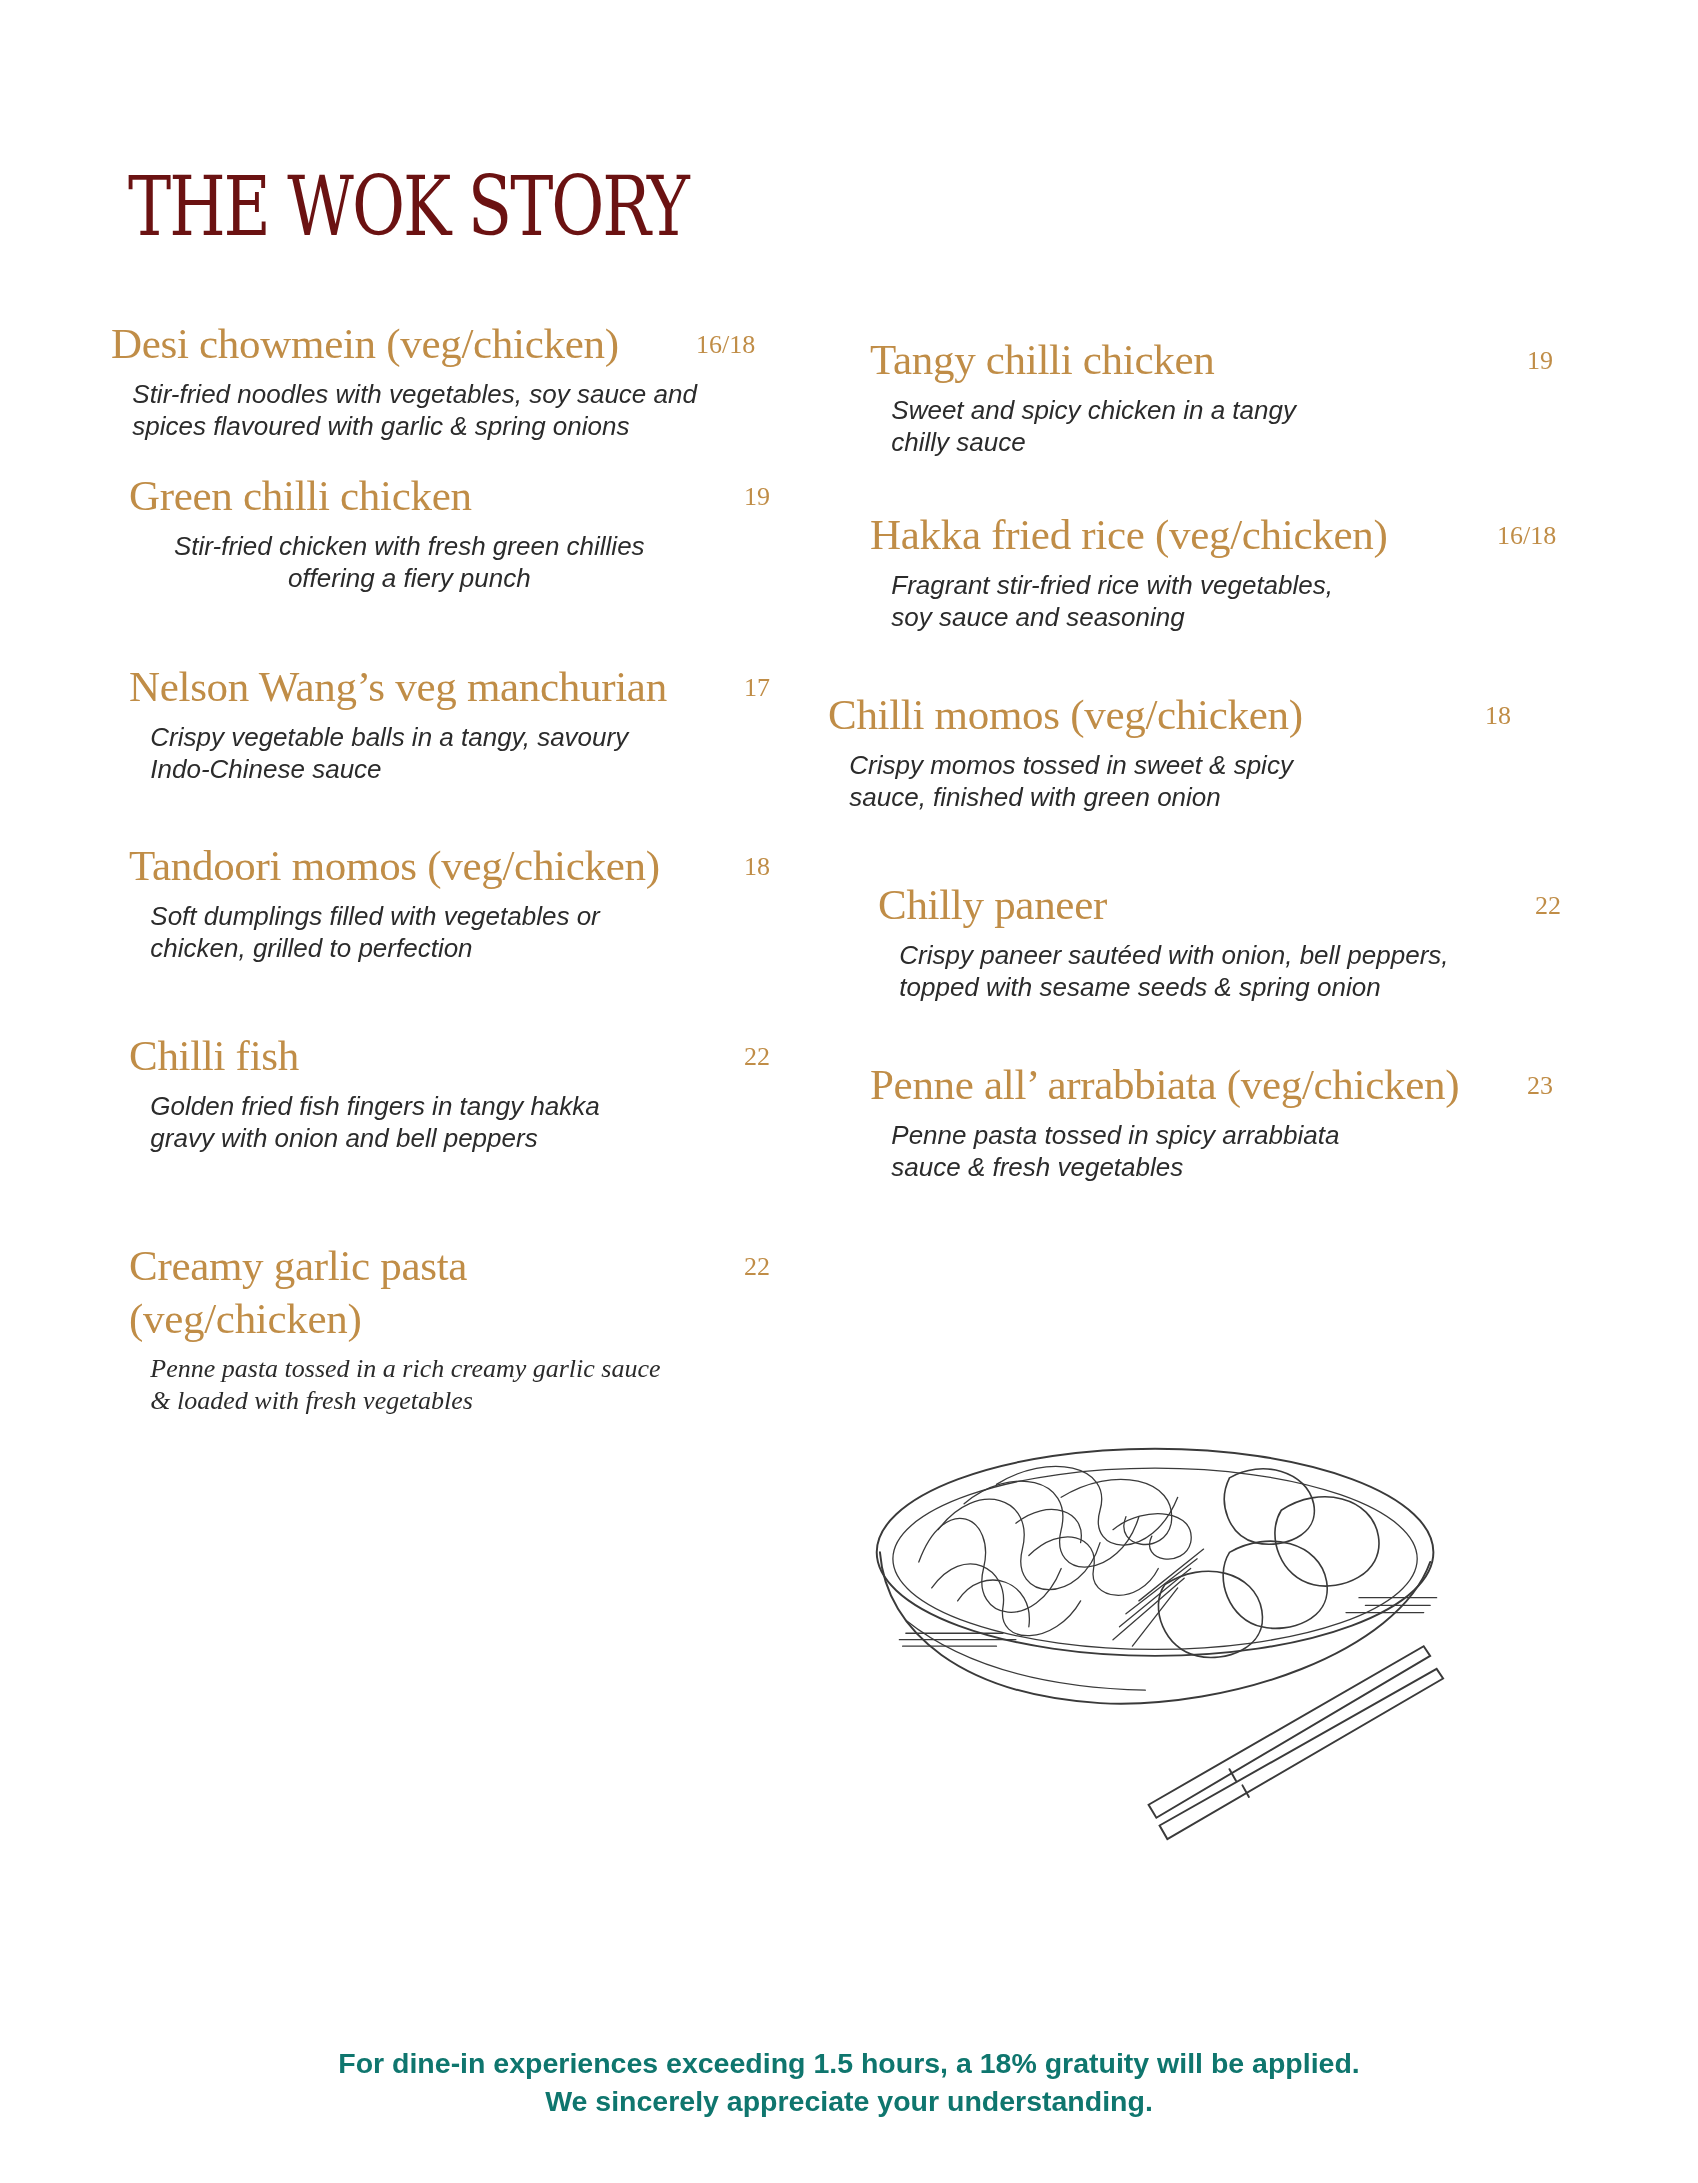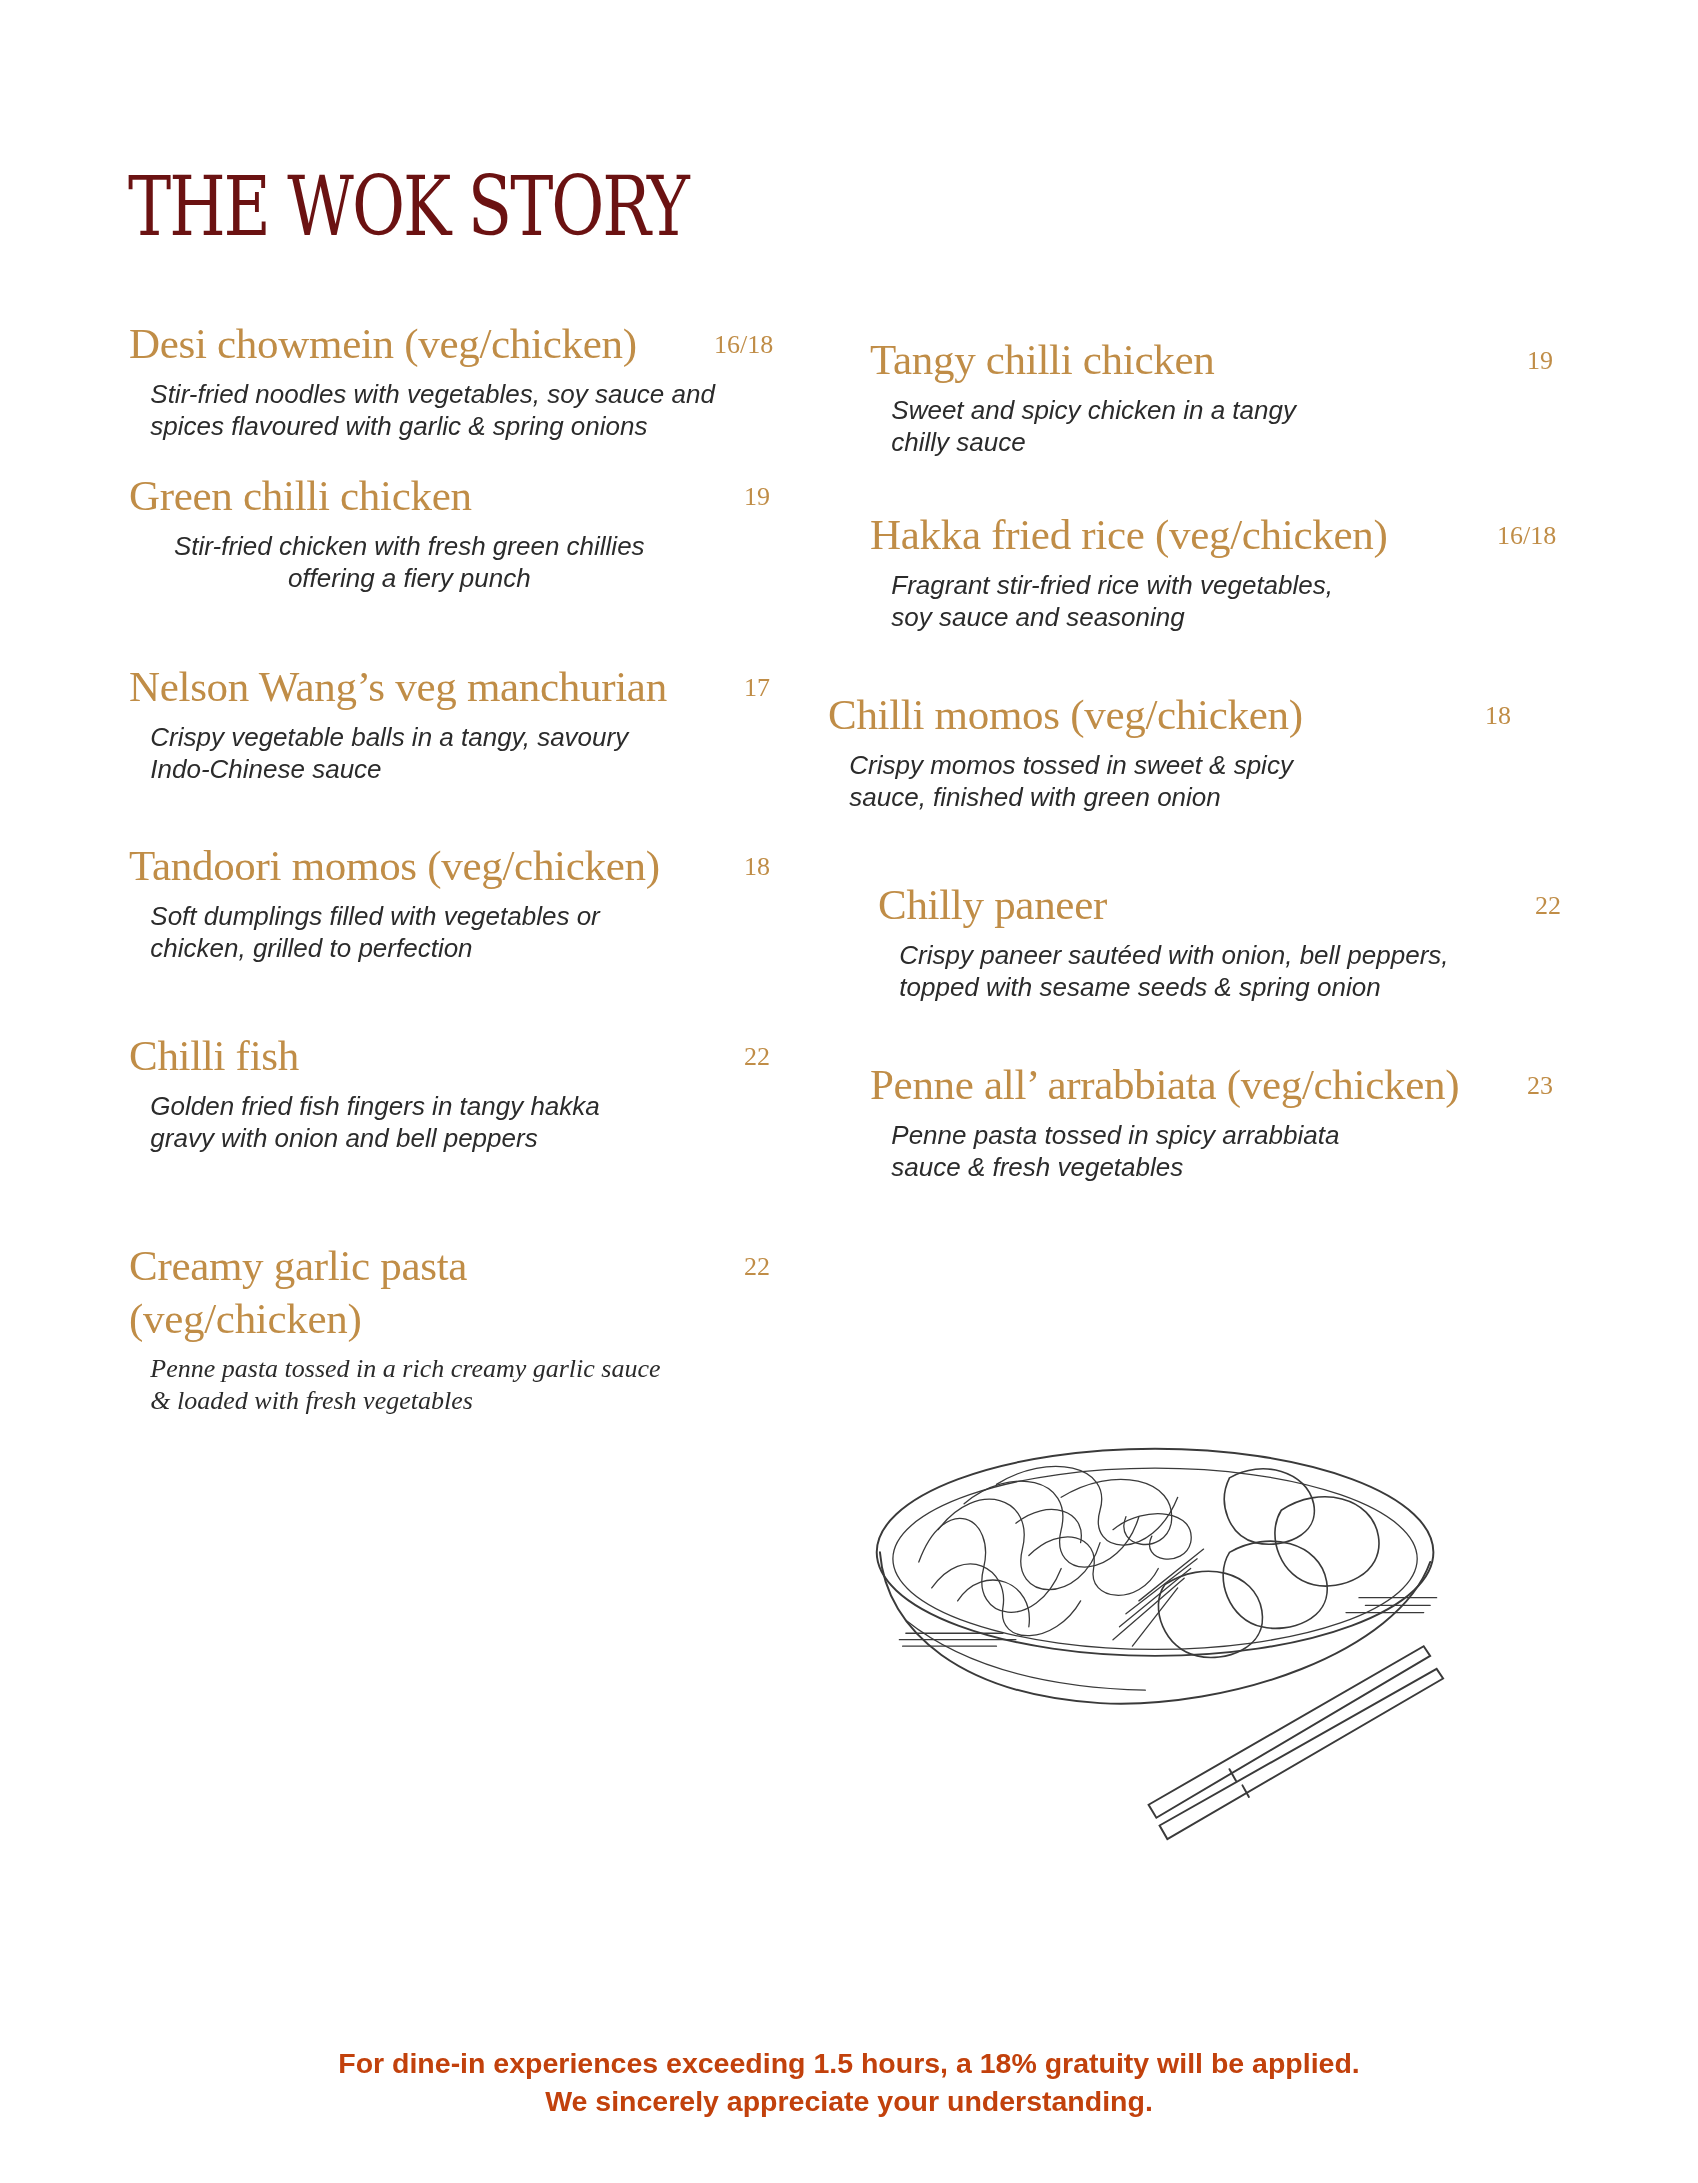--- a/index.html
+++ b/index.html
@@ -26,30 +26,30 @@
     font-family: "Liberation Sans", sans-serif; font-style: italic;
     font-size: 26px; color: #2b2b2b; line-height: 32px;
     margin-top: 7.8px; margin-left: 21.3px; width: 582px;
   }
   .left .name { width: 602px; }
   .left .price { left: 653px; }
   .right .price { left: 647px; }
   .footer {
     position: absolute; left: 0; width: 1698px; top: 2044px; text-align: center;
     font-family: "Liberation Sans", sans-serif; font-weight: bold;
-    font-size: 28.5px; line-height: 38px; color: #c2410c;
+    font-size: 28.5px; line-height: 38px; color: #0f766e;
   }
   .illustration { position: absolute; left: 867px; top: 1439px; width: 602px; height: 505px; }
 </style>
 </head>
 <body>
 
 <div class="title">THE WOK STORY</div>
 
-<div class="item left" style="left:129px; top:317px;">
+<div class="item left" style="left:111px; top:317px;">
   <div class="row">
     <span class="name">Desi chowmein (veg/chicken)</span>
     <span class="price" style="left:585px;">16/18</span>
   </div>
   <div class="desc" style="width:569px;">Stir-fried noodles with vegetables, soy sauce and spices flavoured with garlic &amp; spring onions</div>
 </div>
 
 <div class="item left" style="left:129px; top:469px;">
   <div class="row">
     <span class="name">Green chilli chicken</span>

